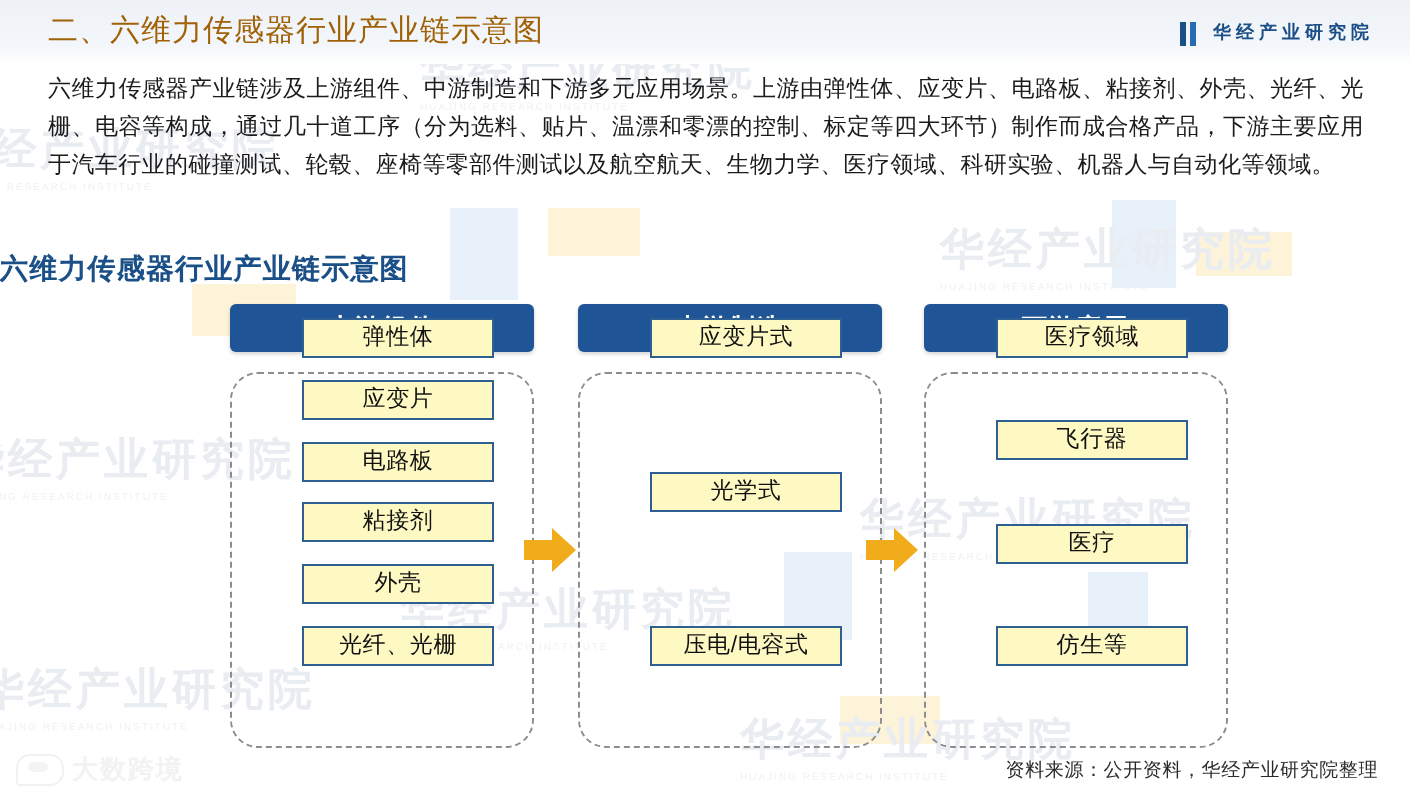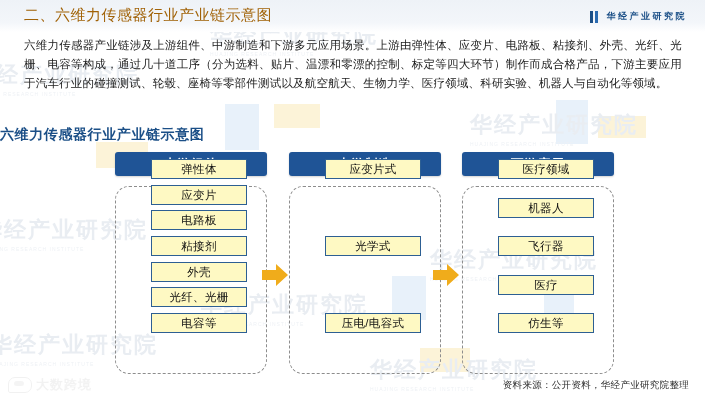--- a/index.html
+++ b/index.html
@@ -299,21 +299,20 @@
   <div class="column col-up">
     <div class="col-head">上游组件</div>
     <div class="col-body"></div>
     <div class="items packed">
       <div class="item">弹性体</div>
       <div class="item">应变片</div>
       <div class="item">电路板</div>
       <div class="item">粘接剂</div>
       <div class="item">外壳</div>
       <div class="item">光纤、光栅</div>
-      <div class="item">电容等</div>
     </div>
   </div>
 
   <div class="arrow arrow-1">
     <svg width="26" height="22" viewBox="0 0 26 22" aria-hidden="true">
       <polygon points="0,6 14,6 14,0 26,11 14,22 14,16 0,16" fill="#f0ac1b"></polygon>
     </svg>
   </div>
 
   <div class="column col-mid">
@@ -330,21 +329,20 @@
     <svg width="26" height="22" viewBox="0 0 26 22" aria-hidden="true">
       <polygon points="0,6 14,6 14,0 26,11 14,22 14,16 0,16" fill="#f0ac1b"></polygon>
     </svg>
   </div>
 
   <div class="column col-down">
     <div class="col-head">下游应用</div>
     <div class="col-body"></div>
     <div class="items packed">
       <div class="item">医疗领域</div>
-      <div class="item">机器人</div>
       <div class="item">飞行器</div>
       <div class="item">医疗</div>
       <div class="item">仿生等</div>
     </div>
   </div>
 
 </div>
 
 <div class="source">资料来源：公开资料，华经产业研究院整理</div>
 

